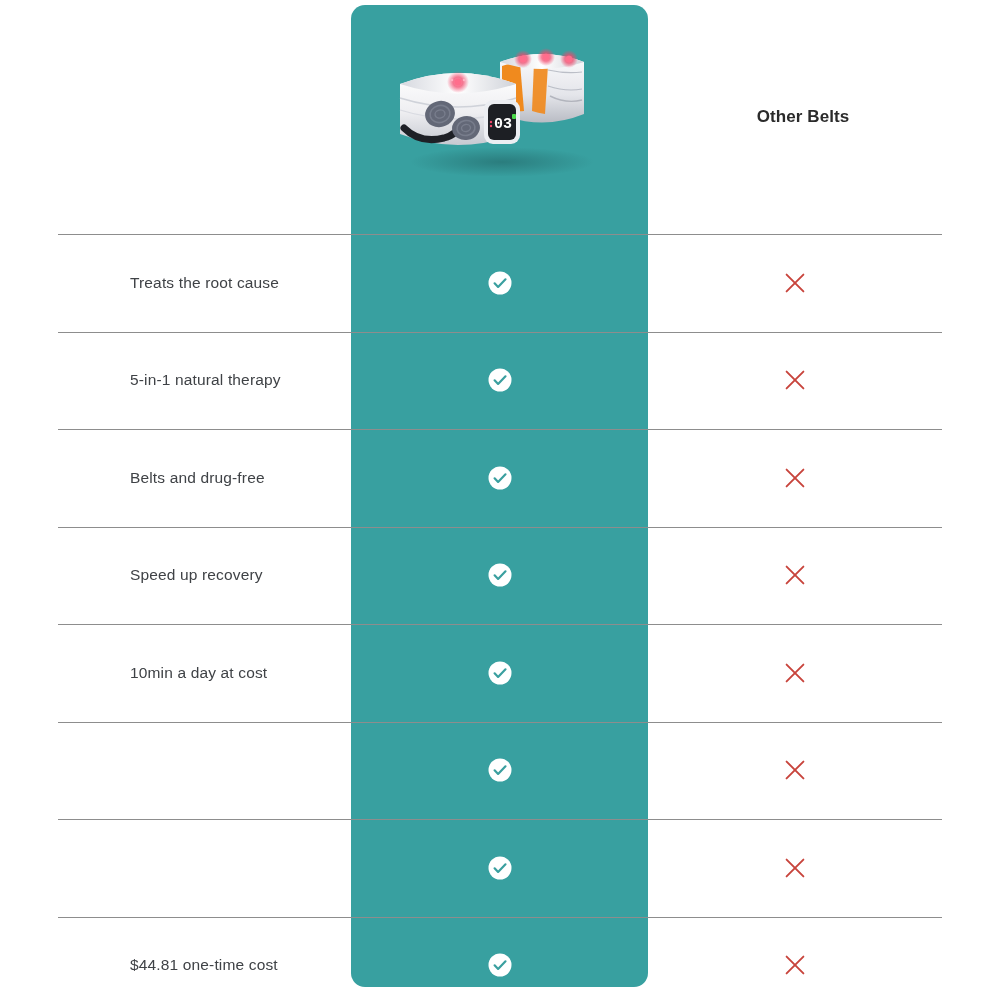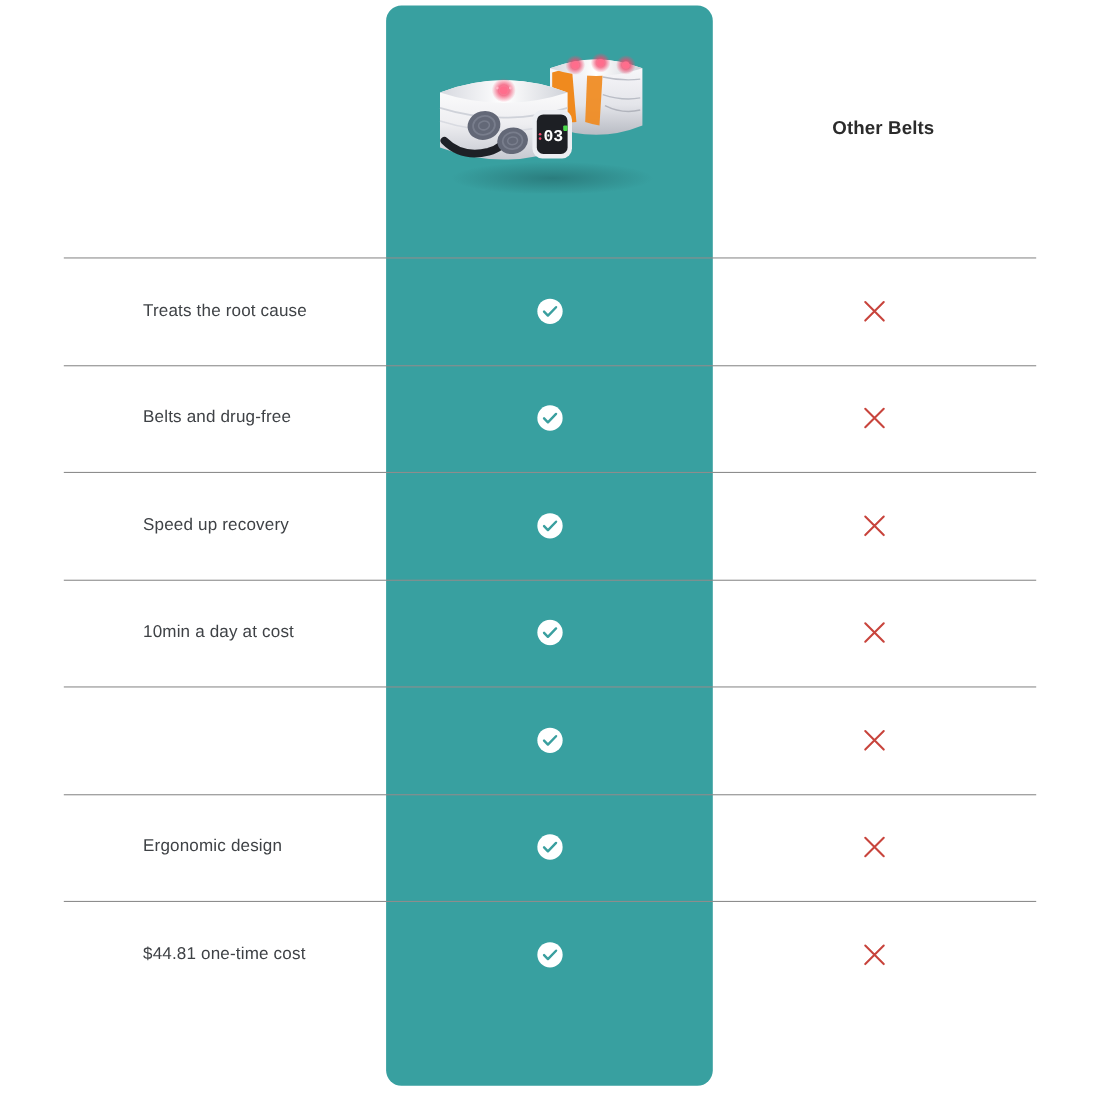--- a/index.html
+++ b/index.html
@@ -277,20 +277,37 @@
         <path d="M6.6 12.3 l3.5 3.6 l7.4 -7.6" fill="none" stroke="#3a9f9f" stroke-width="2.2" stroke-linecap="round" stroke-linejoin="round"></path>
       </svg>
     </div>
     <div class="other-cell">
       <svg class="cross-icon" viewBox="0 0 24 24">
         <path d="M3.6 3.6 L20.4 20.4 M20.4 3.6 L3.6 20.4" stroke="#c8443c" stroke-width="1.9" stroke-linecap="round" fill="none"></path>
       </svg>
     </div>
   </div>
 
+  <div class="row">
+    <div class="row-divider"></div>
+    <div class="feature-cell">
+      <span class="feature-label">5-in-1 natural therapy</span>
+    </div>
+    <div class="product-cell">
+      <svg class="check-icon" viewBox="0 0 24 24">
+        <circle cx="12" cy="12" r="11.5" fill="#ffffff"></circle>
+        <path d="M6.6 12.3 l3.5 3.6 l7.4 -7.6" fill="none" stroke="#3a9f9f" stroke-width="2.2" stroke-linecap="round" stroke-linejoin="round"></path>
+      </svg>
+    </div>
+    <div class="other-cell">
+      <svg class="cross-icon" viewBox="0 0 24 24">
+        <path d="M3.6 3.6 L20.4 20.4 M20.4 3.6 L3.6 20.4" stroke="#c8443c" stroke-width="1.9" stroke-linecap="round" fill="none"></path>
+      </svg>
+    </div>
+  </div>
 
   <div class="row">
     <div class="row-divider"></div>
     <div class="feature-cell">
       <span class="feature-label">Belts and drug-free</span>
     </div>
     <div class="product-cell">
       <svg class="check-icon" viewBox="0 0 24 24">
         <circle cx="12" cy="12" r="11.5" fill="#ffffff"></circle>
         <path d="M6.6 12.3 l3.5 3.6 l7.4 -7.6" fill="none" stroke="#3a9f9f" stroke-width="2.2" stroke-linecap="round" stroke-linejoin="round"></path>
@@ -349,23 +366,20 @@
     </div>
     <div class="other-cell">
       <svg class="cross-icon" viewBox="0 0 24 24">
         <path d="M3.6 3.6 L20.4 20.4 M20.4 3.6 L3.6 20.4" stroke="#c8443c" stroke-width="1.9" stroke-linecap="round" fill="none"></path>
       </svg>
     </div>
   </div>
 
   <div class="row">
     <div class="row-divider"></div>
-    <div class="feature-cell">
-      <span class="feature-label">Ergonomic design</span>
-    </div>
     <div class="product-cell">
       <svg class="check-icon" viewBox="0 0 24 24">
         <circle cx="12" cy="12" r="11.5" fill="#ffffff"></circle>
         <path d="M6.6 12.3 l3.5 3.6 l7.4 -7.6" fill="none" stroke="#3a9f9f" stroke-width="2.2" stroke-linecap="round" stroke-linejoin="round"></path>
       </svg>
     </div>
     <div class="other-cell">
       <svg class="cross-icon" viewBox="0 0 24 24">
         <path d="M3.6 3.6 L20.4 20.4 M20.4 3.6 L3.6 20.4" stroke="#c8443c" stroke-width="1.9" stroke-linecap="round" fill="none"></path>
       </svg>

